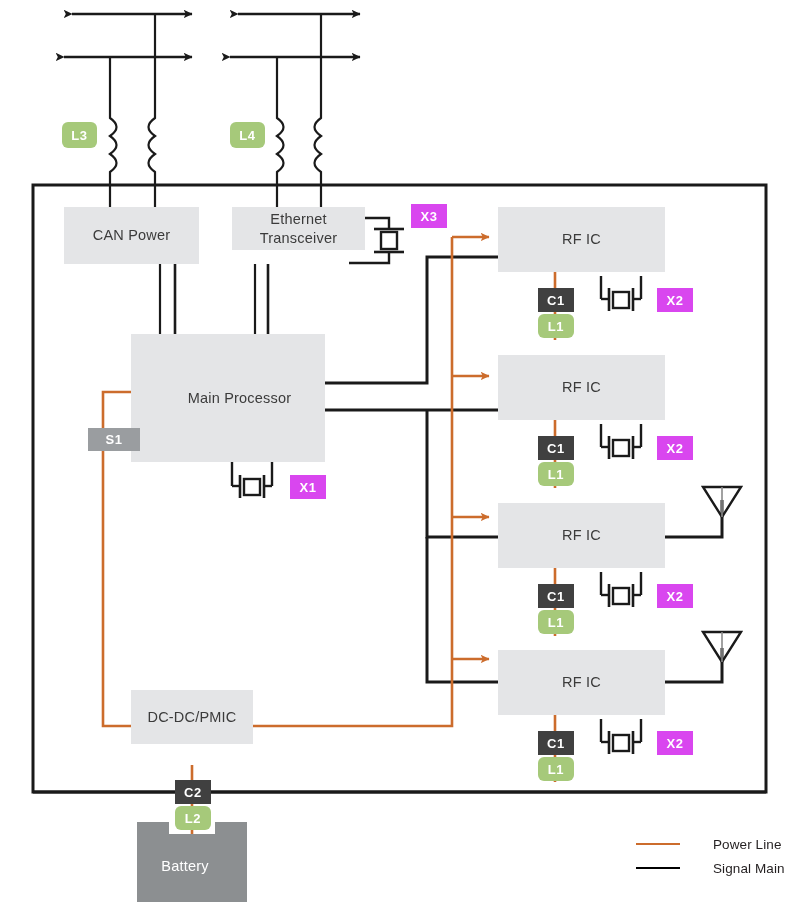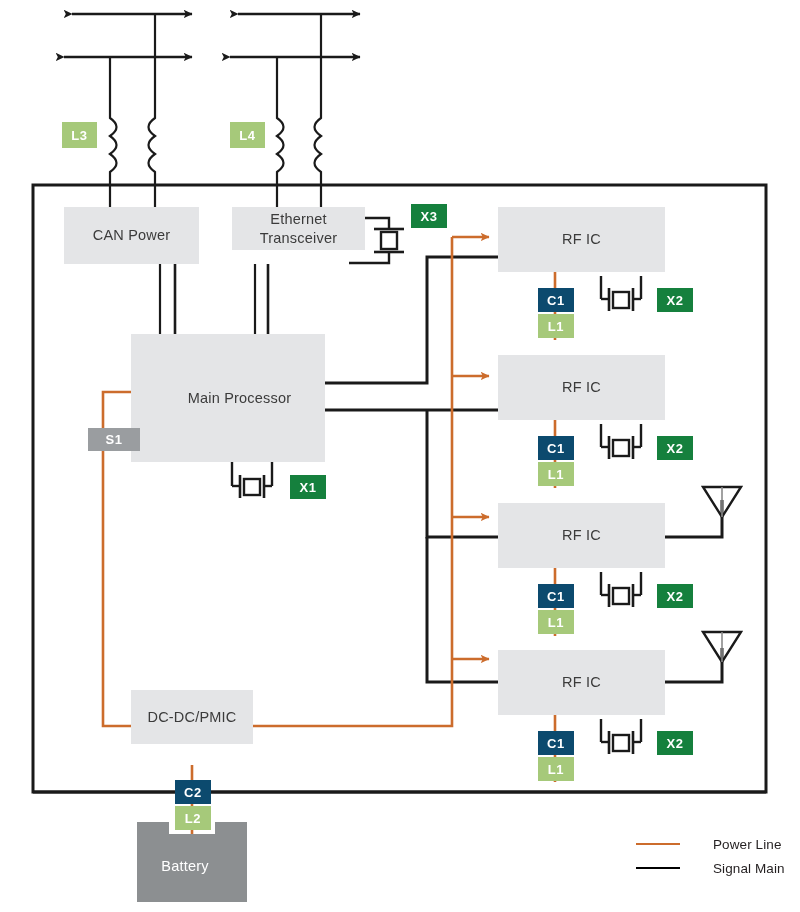--- a/index.html
+++ b/index.html
@@ -9,23 +9,23 @@
   svg.layer{position:absolute;left:0;top:0;width:800px;height:912px;}
   .ovl{position:absolute;}
   
   .block{position:absolute;background:#e4e5e7;display:flex;align-items:center;
          justify-content:center;text-align:center;color:#3b3b3b;font-size:14.5px;
          line-height:1.25;letter-spacing:.2px;}
   .block.batt{background:#8c8f91;color:#ffffff;}
   
   .badge{position:absolute;display:flex;align-items:center;justify-content:center;
          color:#ffffff;font-weight:bold;font-size:13px;letter-spacing:.6px;}
-  .b-green{background:#a6c97a;}
-  .b-blue{background:#0c4a6e;}
-  .b-orange{background:#15803d;}
+  .b-green{background:#a6c97a;border-radius:6px;}
+  .b-blue{background:#404040;}
+  .b-orange{background:#d946ef;}
   .b-gray{background:#9a9da0;}
   
   .legend{position:absolute;left:636px;top:832px;width:160px;}
   .legrow{display:flex;align-items:center;height:24px;gap:23px;}
   .legline{width:44px;height:0;border-top:2.4px solid #000;margin-right:10px;}
   .legline.pwr{border-top-color:#cc6c2c;}
   .legtxt{font-size:13.5px;color:#231f20;letter-spacing:.1px;}
 </style>
 </head>
 <body>

